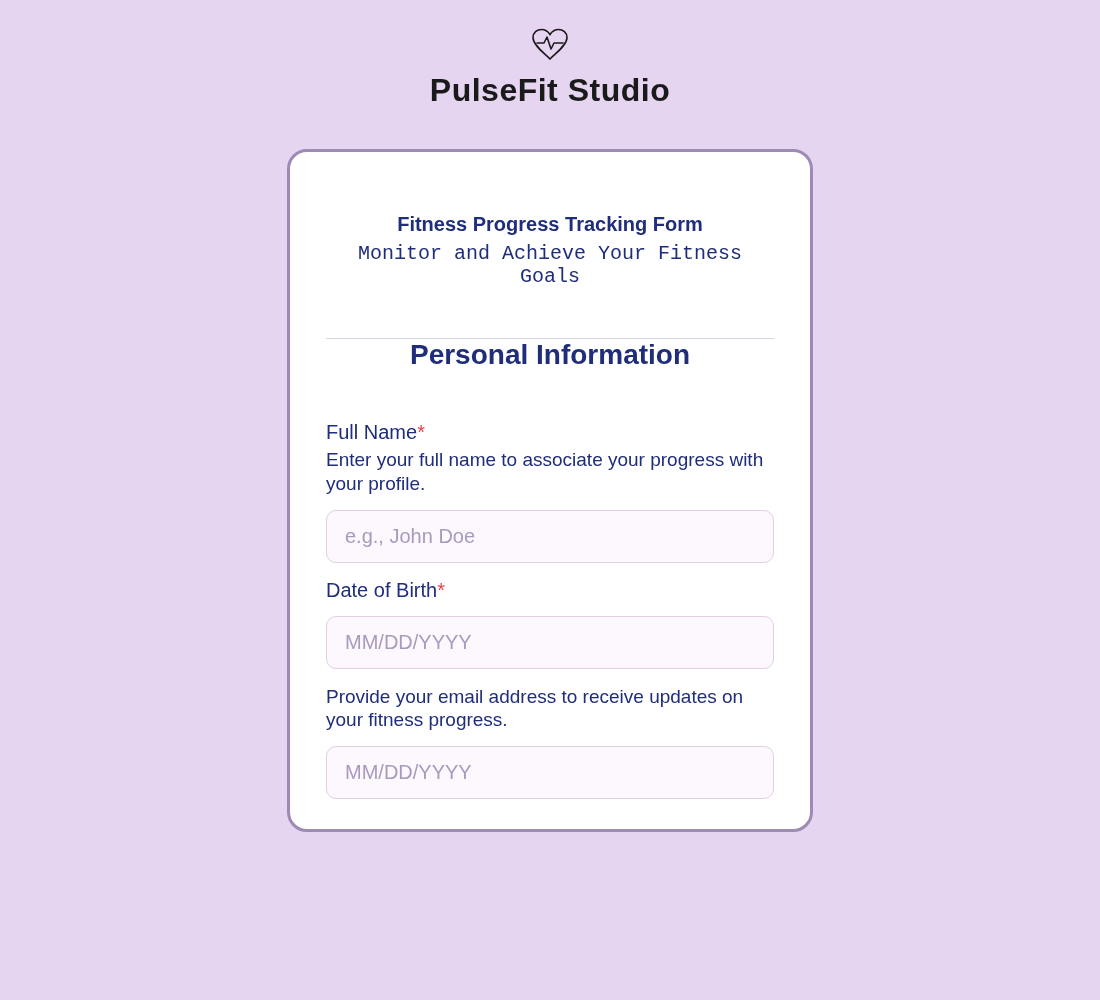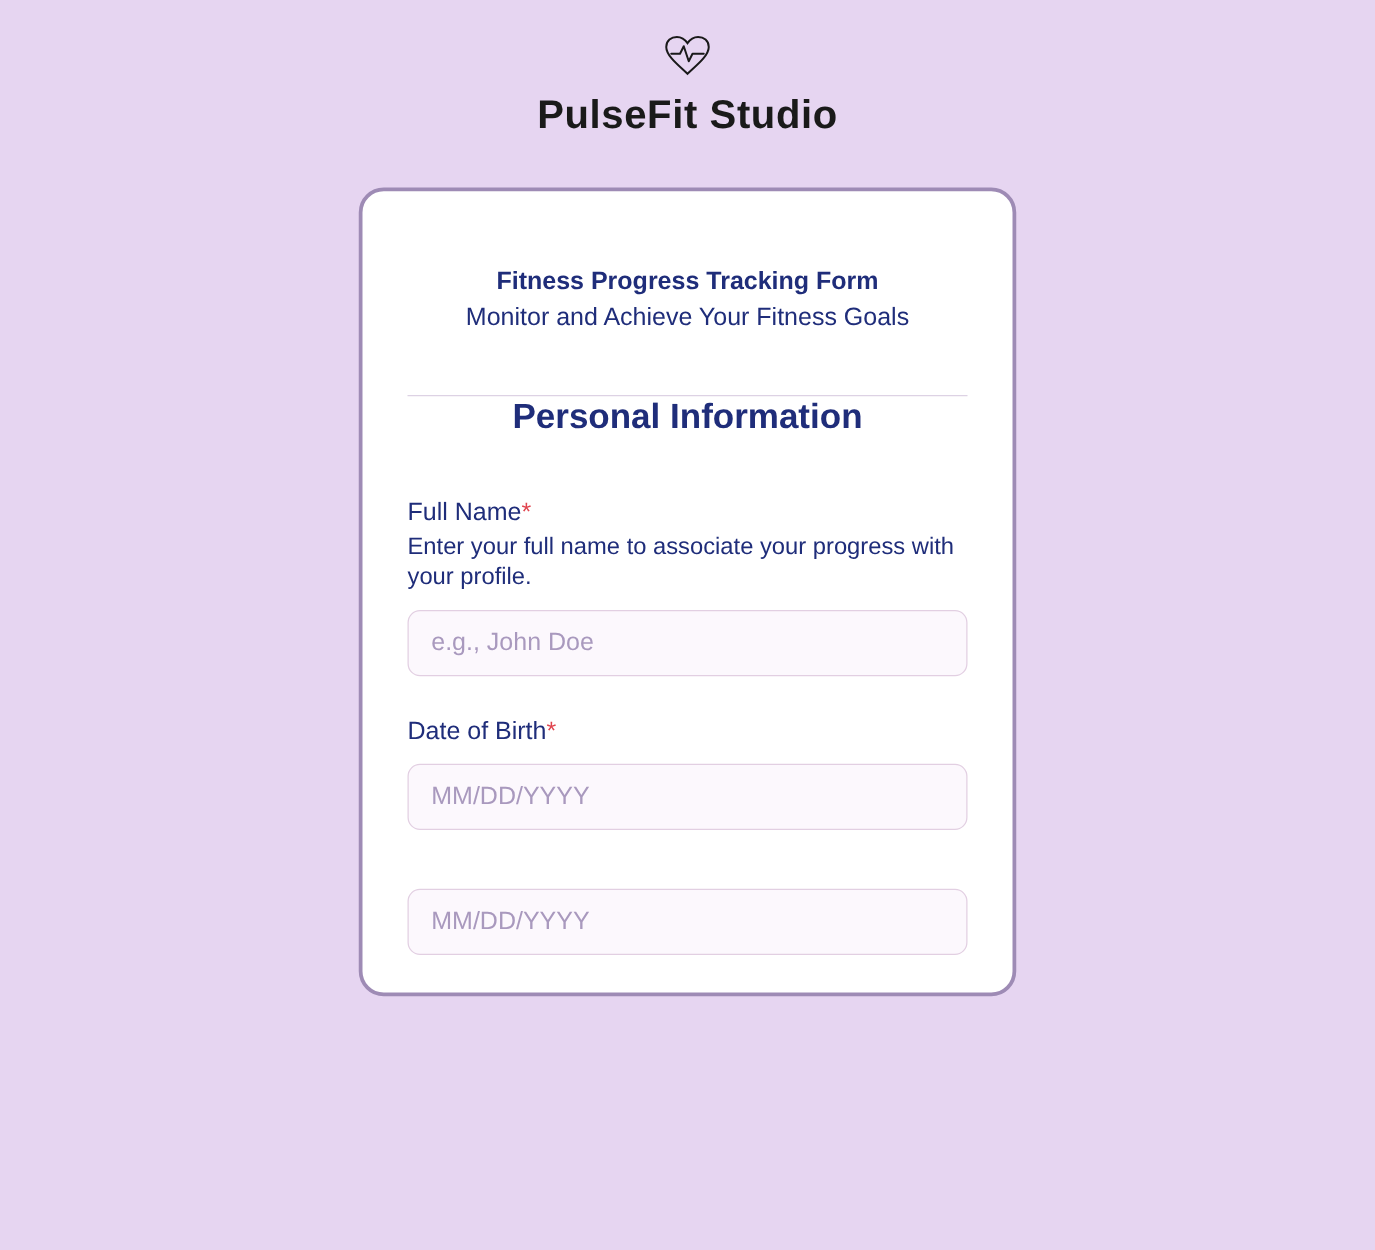--- a/index.html
+++ b/index.html
@@ -50,37 +50,38 @@
     font-weight: 600;
     text-align: center;
     line-height: 1.2;
   }
   .form-subtitle {
     color: #1f2d7a;
     font-size: 20px;
     font-weight: 400;
     text-align: center;
     margin-top: 6px;
+    font-family: Liberation Mono, monospace;
   }
   .divider {
     border: none;
     border-top: 1px solid #ddd2e4;
     margin-top: 50px;
   }
   .section-title {
     color: #1f2d7a;
     font-size: 28px;
     font-weight: 600;
     text-align: center;
   }
   .field-group {
     margin-top: 50px;
   }
   .field-group + .field-group {
-    margin-top: 33px;
+    margin-top: 16px;
   }
   .field-label {
     font-size: 20px;
     color: #1f2d7a;
     font-weight: 500;
   }
   .required-star {
     color: #e0444e;
   }
   .field-help {
@@ -136,17 +137,18 @@
     </div>
 
     <div class="field-group">
       <div class="field-label">
         <span>Date of Birth</span><span class="required-star">*</span>
       </div>
       <input type="text" class="text-input" placeholder="MM/DD/YYYY" style="">
     </div>
 
     <div class="field-group">
+      <div class="field-help">Provide your email address to receive updates on your fitness progress.</div>
       <input type="text" class="text-input" placeholder="MM/DD/YYYY" style="">
     </div>
 
   </div>
 </div>
 
 </body></html>

